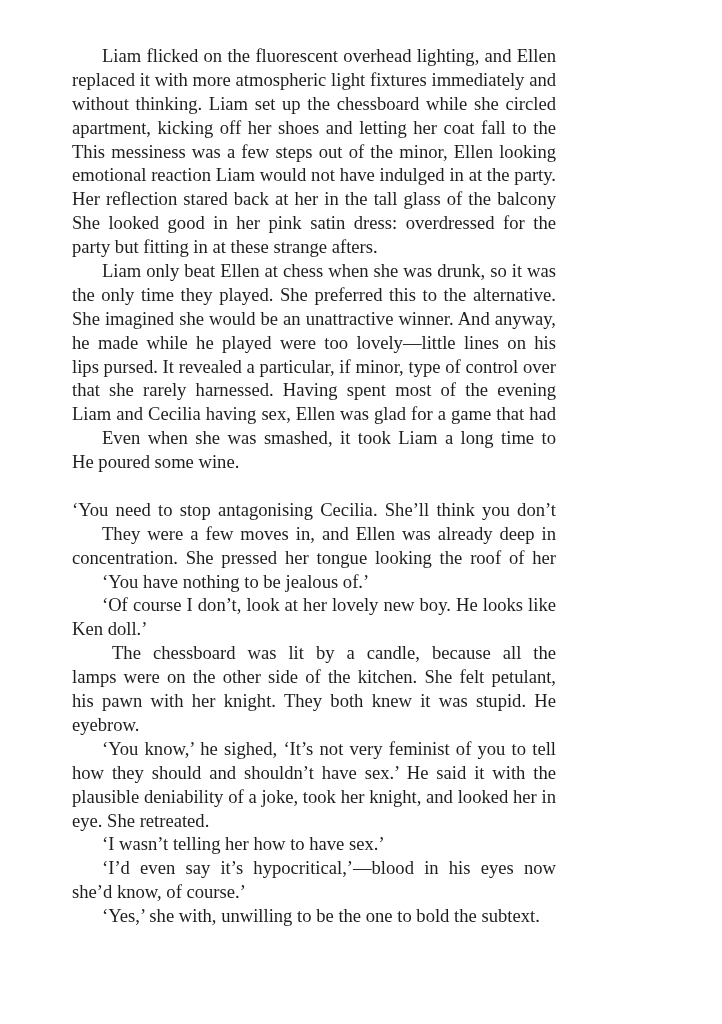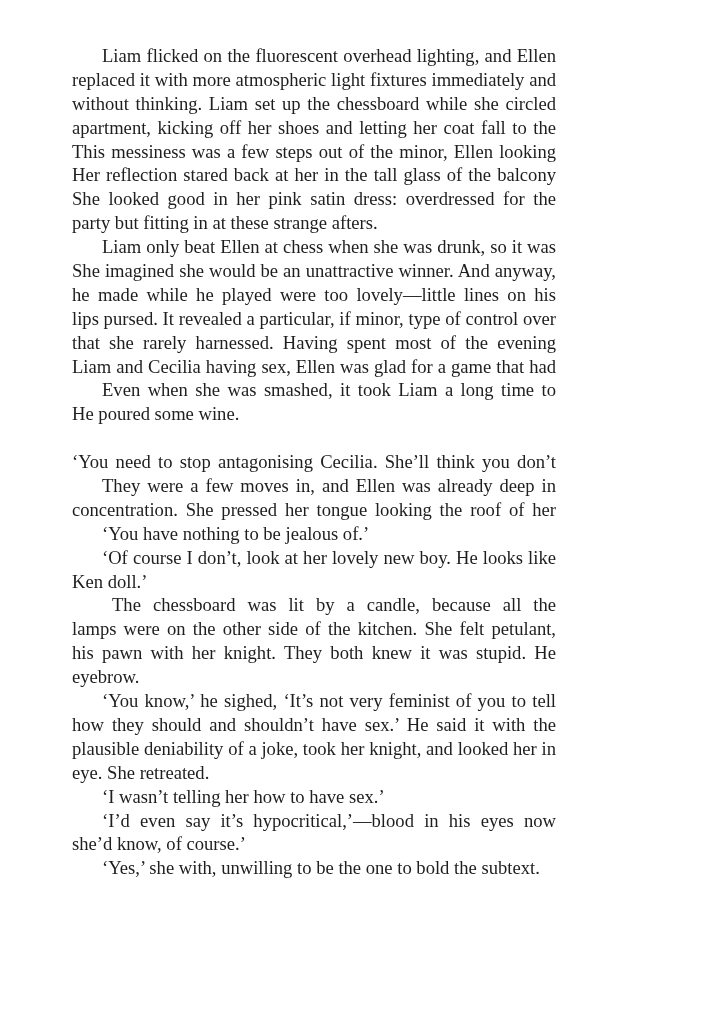--- a/index.html
+++ b/index.html
@@ -47,27 +47,29 @@
 <body>
 
 <div class="book-page">
 
   <div class="para">
     <div class="ln first">Liam flicked on the fluorescent overhead lighting, and Ellen</div>
     <div class="ln">replaced it with more atmospheric light fixtures immediately and</div>
     <div class="ln">without thinking. Liam set up the chessboard while she circled the</div>
     <div class="ln">apartment, kicking off her shoes and letting her coat fall to the floor.</div>
     <div class="ln">This messiness was a few steps out of the minor, Ellen looking for an</div>
+    <div class="ln">emotional reaction Liam would not have indulged in at the party.</div>
     <div class="ln">Her reflection stared back at her in the tall glass of the balcony doors.</div>
     <div class="ln">She looked good in her pink satin dress: overdressed for the dinner</div>
     <div class="ln final">party but fitting in at these strange afters.</div>
   </div>
 
   <div class="para">
     <div class="ln first">Liam only beat Ellen at chess when she was drunk, so it was</div>
+    <div class="ln">the only time they played. She preferred this to the alternative.</div>
     <div class="ln">She imagined she would be an unattractive winner. And anyway, the faces</div>
     <div class="ln">he made while he played were too lovely—little lines on his forehead,</div>
     <div class="ln">lips pursed. It revealed a particular, if minor, type of control over him</div>
     <div class="ln">that she rarely harnessed. Having spent most of the evening picturing</div>
     <div class="ln final">Liam and Cecilia having sex, Ellen was glad for a game that had rules.</div>
   </div>
 
   <div class="para">
     <div class="ln first">Even when she was smashed, it took Liam a long time to win.</div>
     <div class="ln final">He poured some wine.</div>

